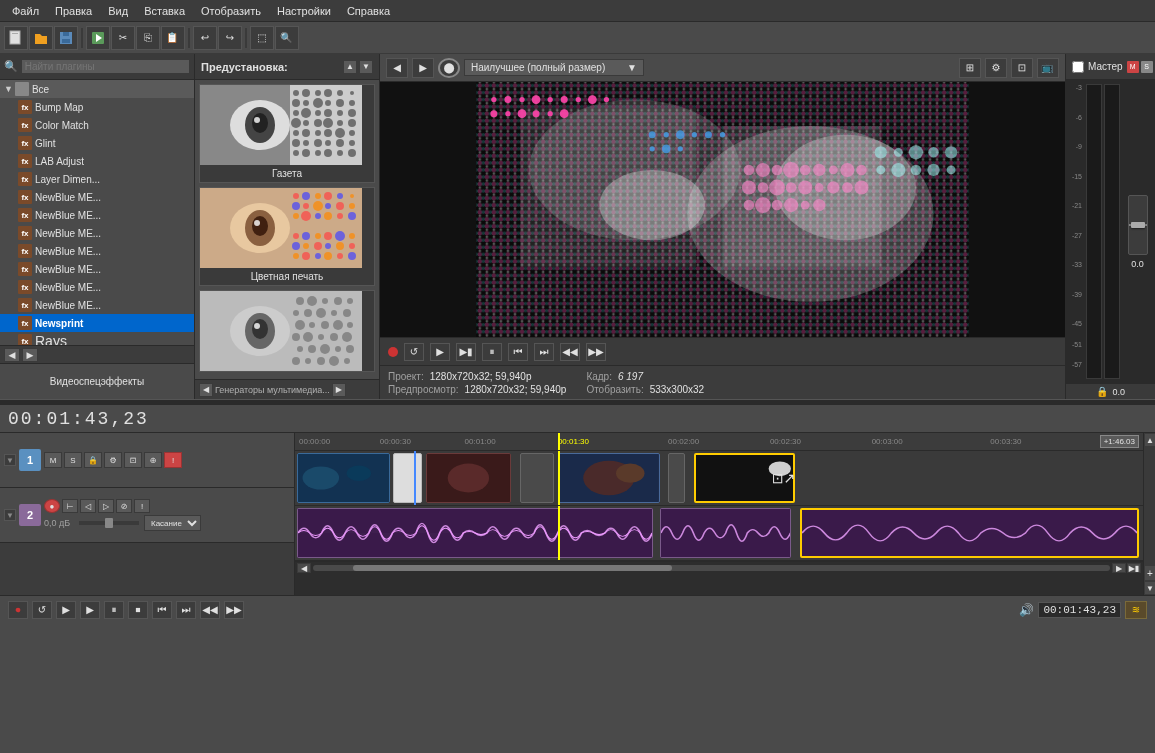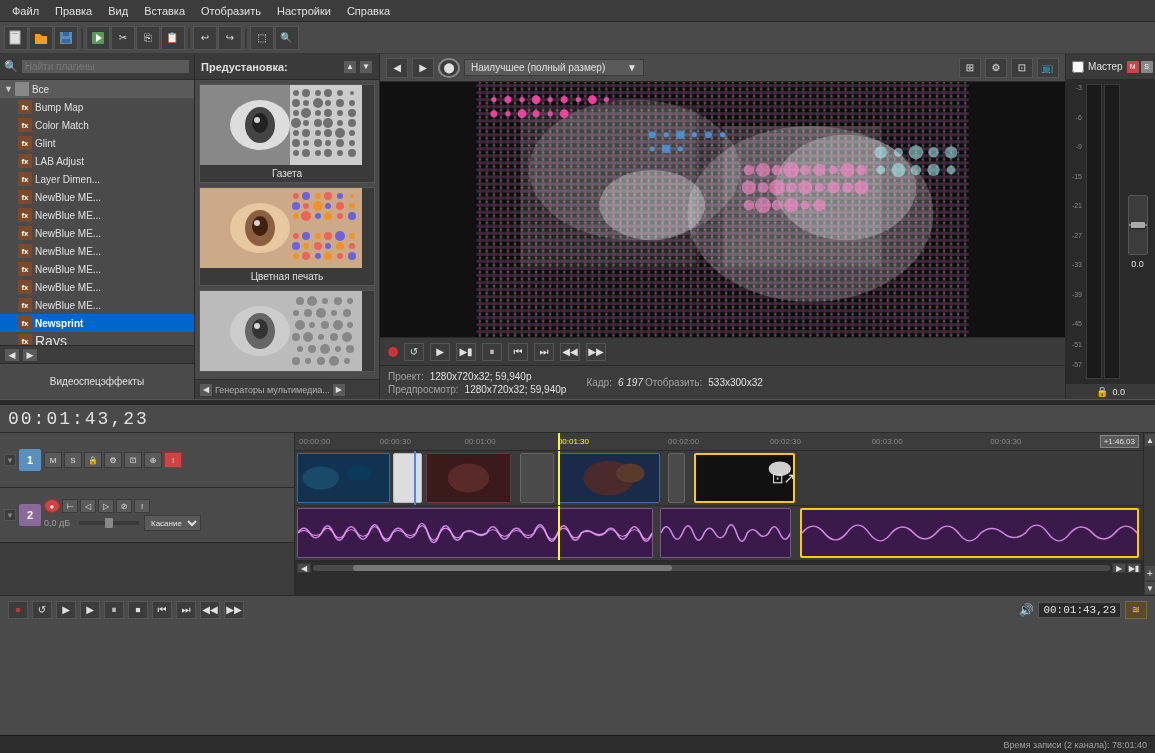--- a/index.html
+++ b/index.html
@@ -517,21 +517,21 @@
         <div style="display:flex; flex-direction:column; gap:2px;">
           <div style="display:flex; gap:6px;">
             <span style="color:#a0a0a0;">Проект:</span>
             <span style="color:#e0e0e0;">1280x720x32; 59,940р</span>
           </div>
           <div style="display:flex; gap:6px;">
             <span style="color:#a0a0a0;">Предпросмотр:</span>
             <span style="color:#e0e0e0;">1280x720x32; 59,940р</span>
           </div>
         </div>
-        <div style="display:flex; flex-direction:row; gap:2px;">
+        <div style="display:flex; flex-direction:column; gap:2px;">
           <div style="display:flex; gap:6px;">
             <span style="color:#a0a0a0;">Кадр:</span>
             <span style="color:#e0e0e0;font-style:italic;">6 197</span>
           </div>
           <div style="display:flex; gap:6px;">
             <span style="color:#a0a0a0;">Отобразить:</span>
             <span style="color:#e0e0e0;">533x300x32</span>
           </div>
         </div>
       </div>
@@ -774,17 +774,14 @@
       <div style="flex:1;"></div>
 
       <span style="font-size:12px; color:#e0e0e0;">🔊</span>
 
       <span style="font-size:11px; font-family:'Courier New',monospace; color:#e0e0e0; background:#2a2a2a; padding:1px 4px; border:1px solid #555;">00:01:43,23</span>
 
       <button style="background:#5a4a2a; border:1px solid #7a6a3a; color:#ffcc00; font-size:10px; width:22px; height:18px; cursor:pointer;">≋</button>
     </div>
   </div>
 
-  <div style="position:absolute; bottom:0; left:0; right:0; height:18px; background:#2d2d2d; display:flex; align-items:center; justify-content:flex-end; padding:0 8px; font-size:9px; color:#a0a0a0; border-top:1px solid #1a1a1a;">
-    <span>Время записи (2 канала): 78:01:40</span>
-  </div>
 
 </div>
 
 </body></html>

